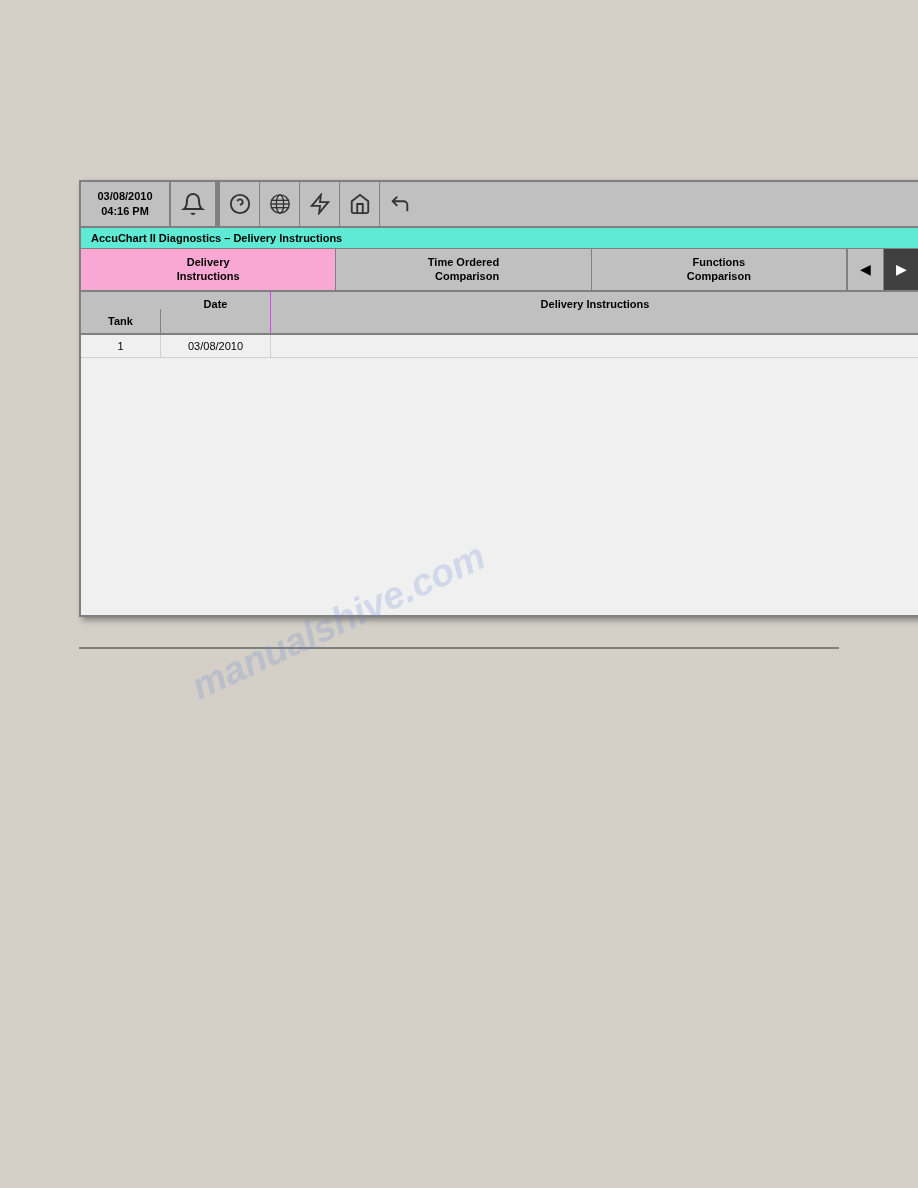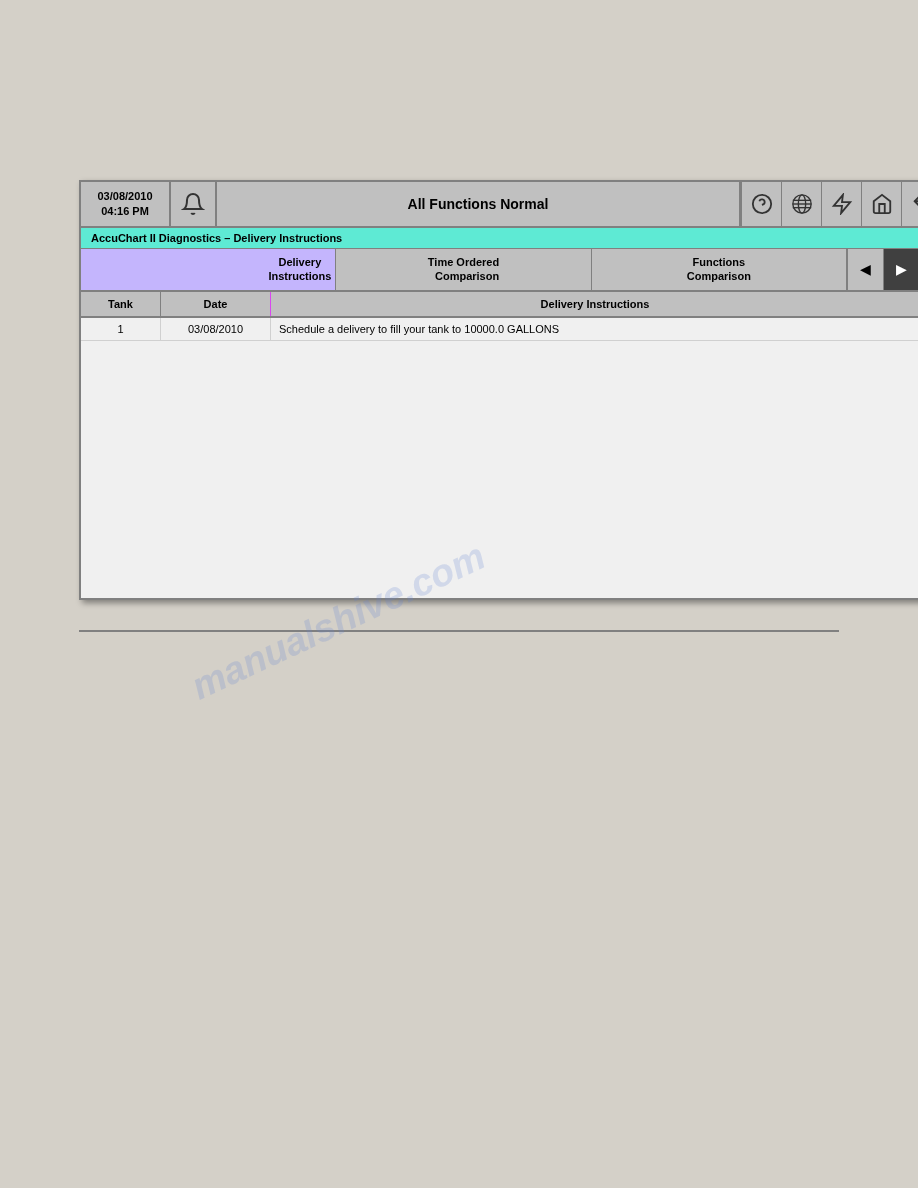--- a/index.html
+++ b/index.html
@@ -126,22 +126,21 @@
       cursor: pointer;
       background: #c0c0c0;
       line-height: 1.3;
     }
 
     .tab-item:last-of-type {
       border-right: 1px solid #808080;
     }
 
     .tab-item.active {
-      background: #c4b5fd;
-      justify-content: flex-end;
+      background: #f9a8d4;
     }
 
     .tab-nav-btn {
       width: 36px;
       display: flex;
       align-items: center;
       justify-content: center;
       background: #c0c0c0;
       border-left: 1px solid #808080;
       cursor: pointer;
@@ -161,20 +160,21 @@
     }
 
     .col-tank {
       width: 80px;
       min-width: 80px;
       padding: 6px 4px;
       text-align: center;
       font-weight: bold;
       font-size: 11px;
       border-right: 1px solid #808080;
+      margin-top: 17px;
     }
 
     .col-date {
       width: 110px;
       min-width: 110px;
       padding: 6px 4px;
       text-align: center;
       font-weight: bold;
       font-size: 11px;
       border-right: 1px solid #d946ef;
@@ -273,21 +273,20 @@
           <span>03/08/2010</span>
           <span>04:16 PM</span>
         </div>
         <div class="header-bell">
 
           <svg width="24" height="24" viewBox="0 0 24 24" fill="none" stroke="#333" stroke-width="2">
             <path d="M18 8A6 6 0 0 0 6 8c0 7-3 9-3 9h18s-3-2-3-9"></path>
             <path d="M13.73 21a2 2 0 0 1-3.46 0"></path>
           </svg>
         </div>
-        <div class="header-status">All Functions Normal</div>
         <div class="header-icons">
           <div class="header-icon-btn">
             <svg width="22" height="22" viewBox="0 0 24 24" fill="none" stroke="#333" stroke-width="2">
               <circle cx="12" cy="12" r="10"></circle>
               <path d="M9.09 9a3 3 0 0 1 5.83 1c0 2-3 3-3 3"></path>
               <line x1="12" y1="17" x2="12.01" y2="17" stroke-width="3"></line>
             </svg>
           </div>
           <div class="header-icon-btn">
             <svg width="22" height="22" viewBox="0 0 24 24" fill="none" stroke="#333" stroke-width="1.5">
@@ -347,21 +346,20 @@
           <div class="table-header">
             <div class="col-tank">Tank</div>
             <div class="col-date">Date</div>
             <div class="col-instructions">Delivery Instructions</div>
           </div>
 
           <div class="table-body">
             <div class="table-row">
               <div class="row-tank">1</div>
               <div class="row-date">03/08/2010</div>
-              <div class="row-instructions">Schedule a delivery to fill your tank to 10000.0 GALLONS</div>
             </div>
             <div class="table-empty-space"></div>
           </div>
 
         </div>
 
         <div class="right-scrollbar">
           <div class="scroll-top-area"></div>
           <div class="scroll-btn">▲</div>
           <div class="scroll-btn">▼</div>

